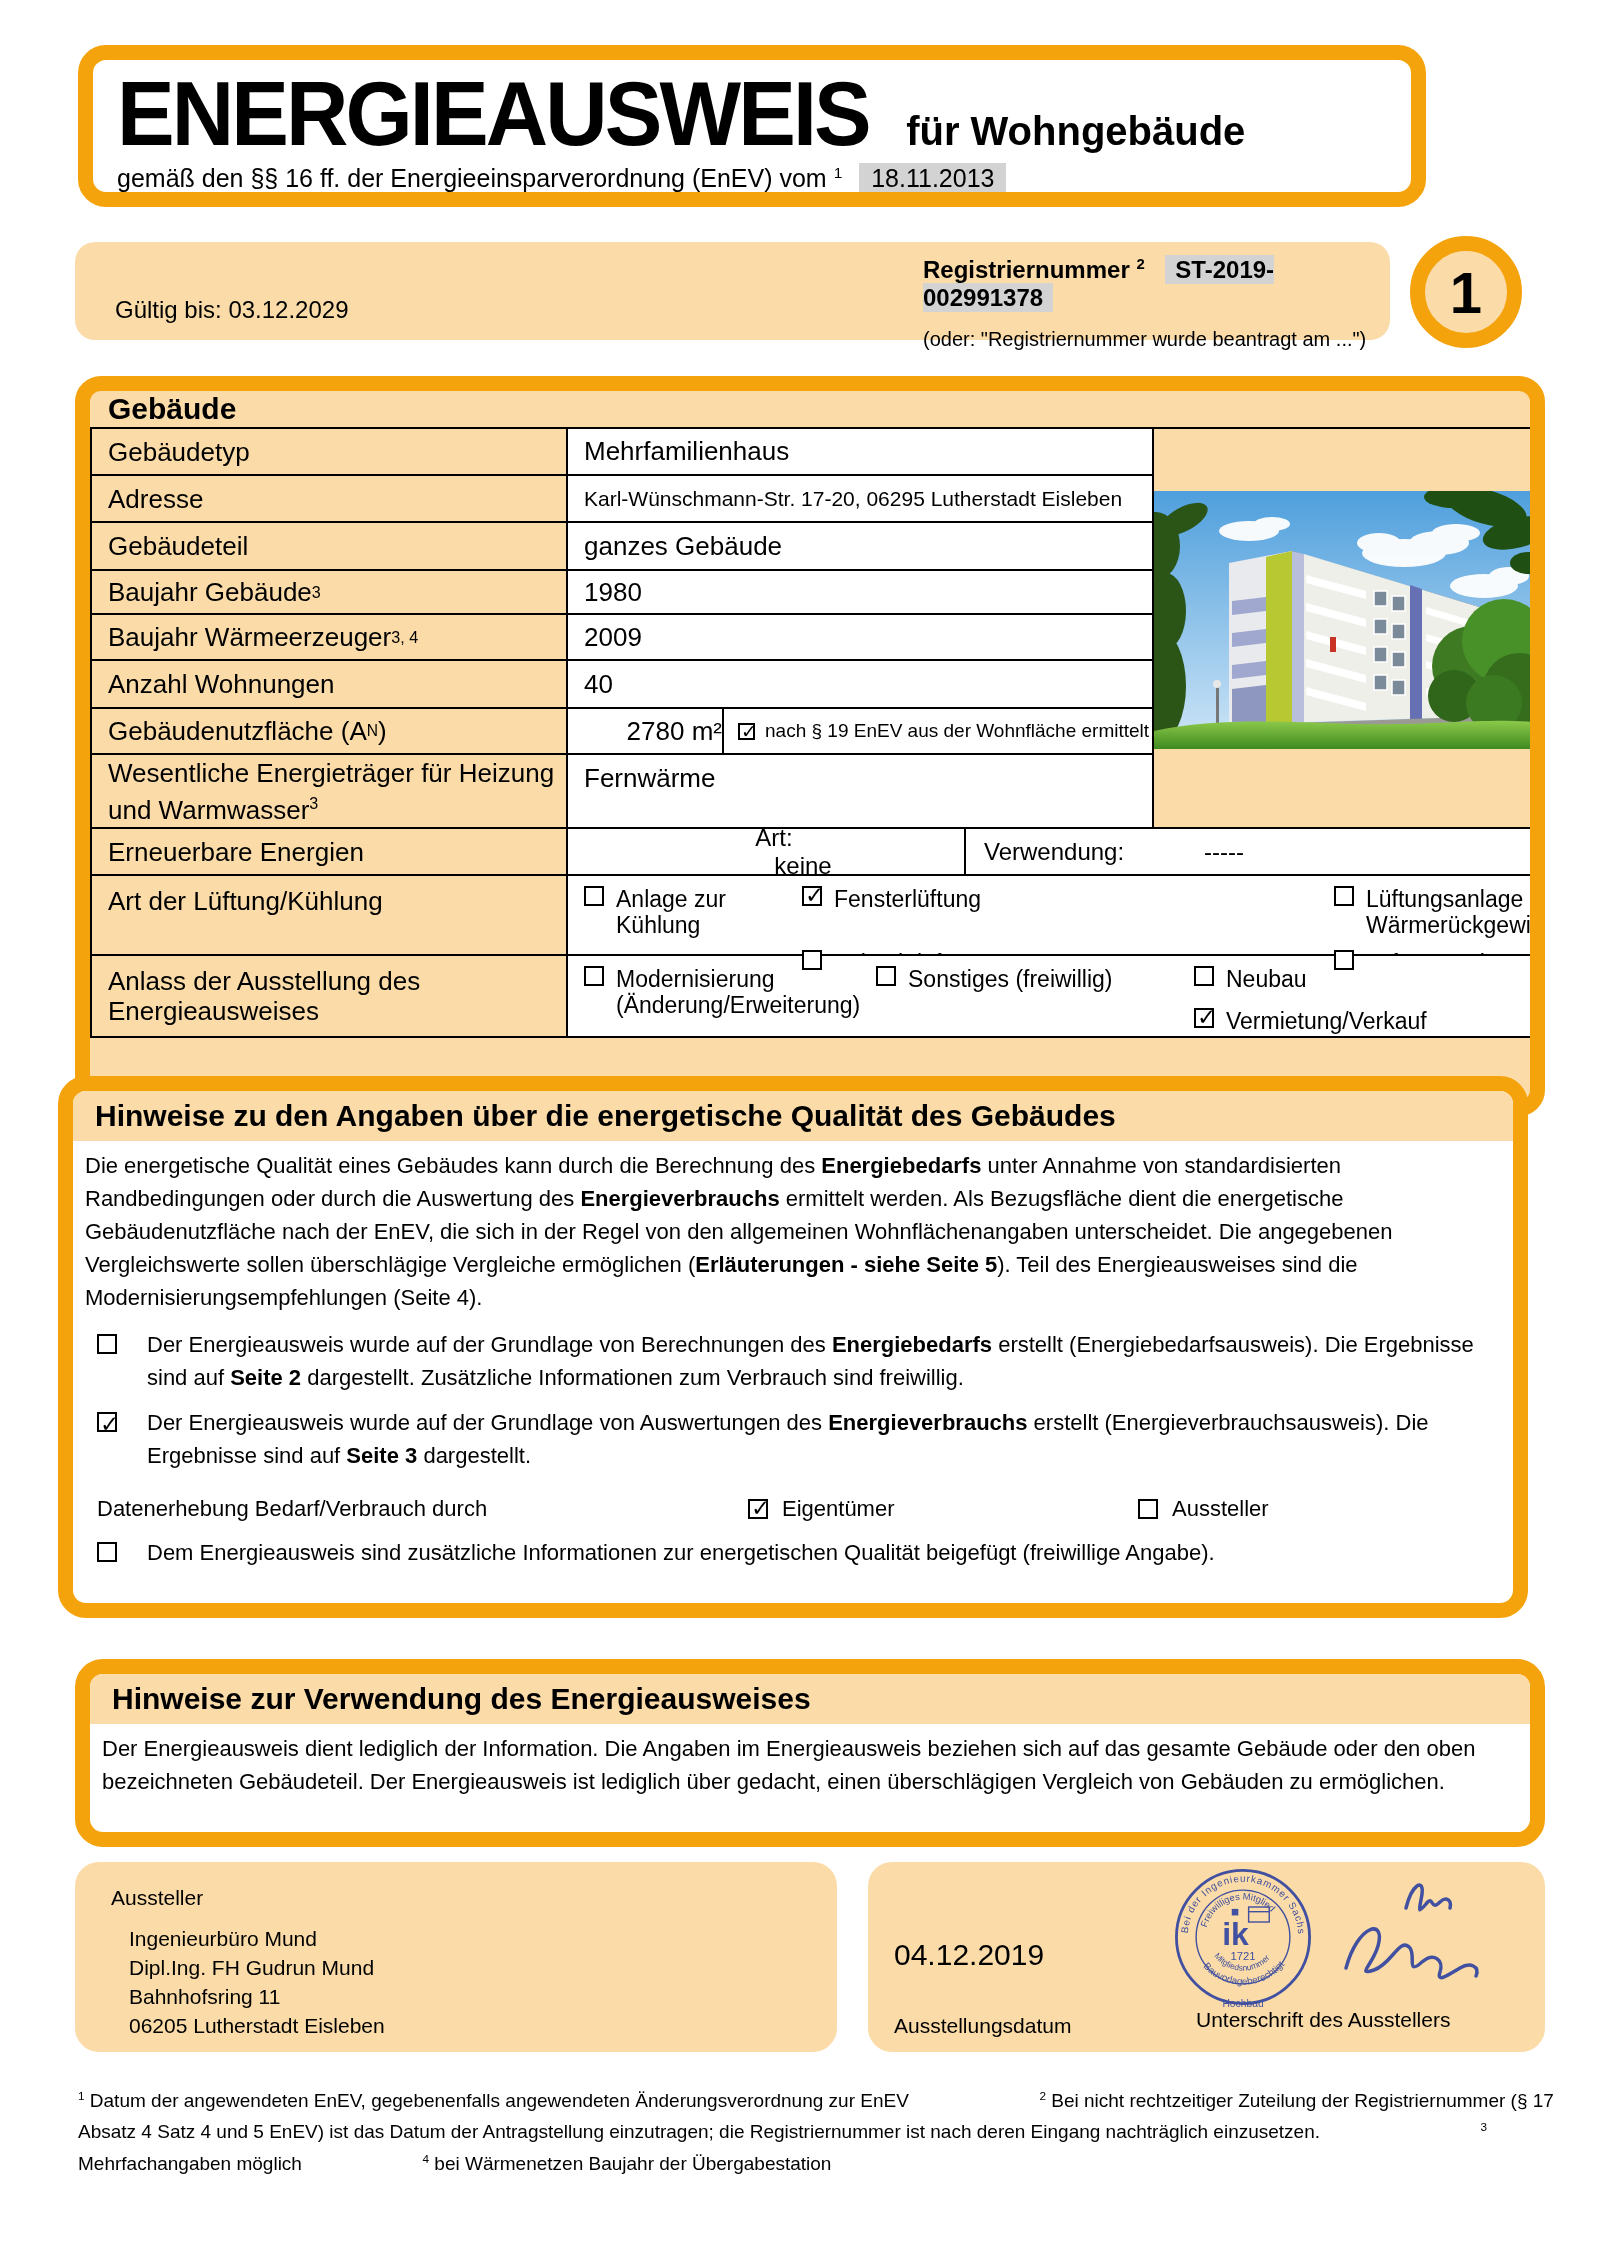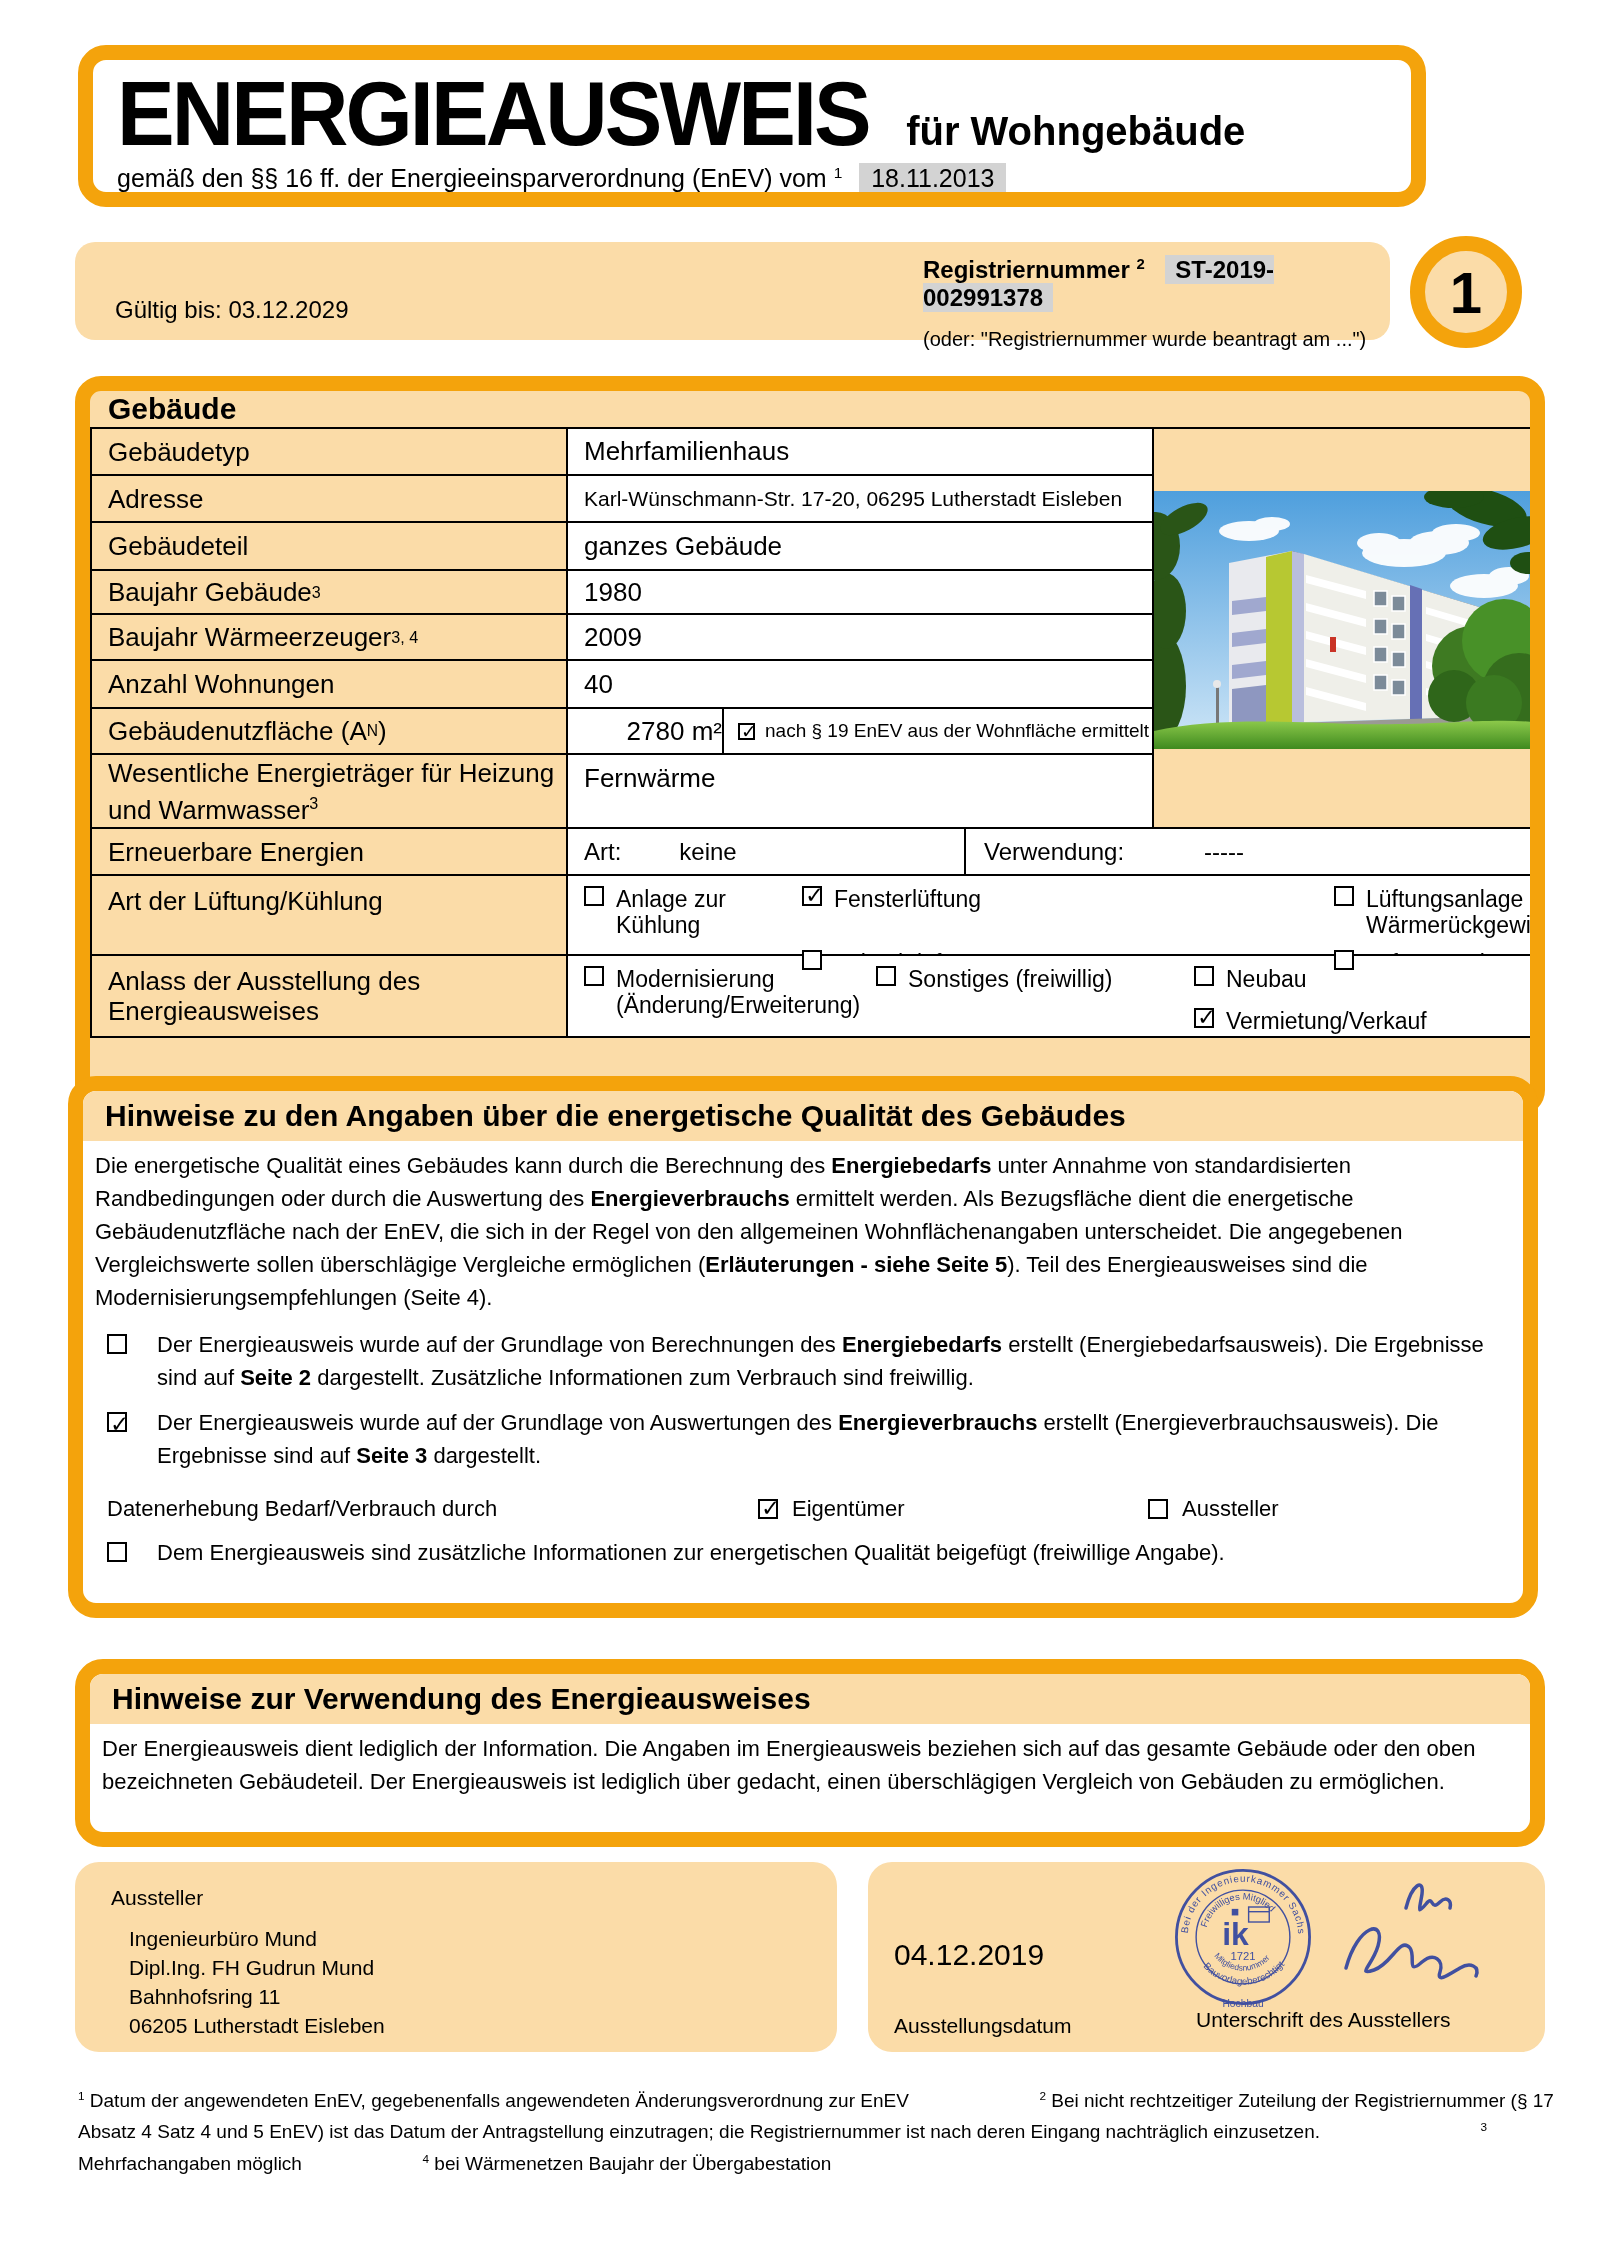--- a/index.html
+++ b/index.html
@@ -41,36 +41,36 @@
   .gtable>div{box-sizing:border-box;}
   .lcell{background:var(--peach);font-size:26px;display:flex;align-items:center;padding-left:16px;line-height:30px;}
   .vcell{background:#fff;font-size:26px;display:flex;align-items:center;padding-left:16px;}
   .vcell.small{font-size:21px;}
   .photo-cell{background:var(--peach);grid-column:3;grid-row:1 / span 8;position:relative;}
   .photo-cell svg{position:absolute;left:0;top:62px;}
   .span23{grid-column:2 / span 2;}
   .v-main{width:138px;}
   .v-sub{border-left:2px solid #000;align-self:stretch;flex:1;display:flex;align-items:center;
          gap:10px;padding-left:14px;font-size:19px;}
-  .art-part{width:380px;display:flex;align-items:center;padding-left:16px;}
+  .art-part{width:380px;display:flex;align-items:center;padding-left:16px;flex-direction:column;}
   .verw-part{border-left:2px solid #000;align-self:stretch;flex:1;display:flex;align-items:center;padding-left:18px;}
   .kv-gap1{margin-left:58px;} .kv-gap2{margin-left:80px;}
   .optgrid{display:grid;width:100%;font-size:23px;row-gap:12px;padding:10px 0 0 16px;align-content:start;}
   .lueft-grid{grid-template-columns:218px 532px 1fr;}
   .anlass-grid{grid-template-columns:292px 318px 1fr;row-gap:16px;}
   .opt{display:flex;gap:12px;align-items:flex-start;line-height:26px;}
   .vtop{align-items:flex-start;}
   
   .cb{display:inline-block;width:20px;height:20px;border:2px solid #000;background:#fff;
       position:relative;flex:0 0 auto;box-sizing:border-box;}
   .cb.sm{width:17px;height:17px;}
   .cb.checked::after{content:"\2713";position:absolute;left:1px;top:-6px;font-size:23px;font-weight:normal;}
   .cb.sm.checked::after{font-size:19px;top:-5px;}
   
-  .hq-box{left:68px;top:1076px;width:1470px;height:542px;}
+  .hq-box{left:58px;top:1076px;width:1470px;height:542px;}
   .hv-box{left:75px;top:1659px;width:1470px;height:188px;}
   .band{background:var(--peach);font-size:30px;font-weight:bold;padding:8px 22px;}
   .hbody{padding:8px 24px 0 12px;font-size:22px;line-height:33px;}
   .cbpara{display:flex;gap:30px;padding:0 24px;font-size:22px;line-height:33px;}
   .cbpara .cb{margin-top:6px;}
   .mt14{margin-top:14px;} .mt12{margin-top:12px;} .mt4{margin-top:4px;}
   .daten-row{position:relative;height:36px;margin-top:24px;padding:0 24px;font-size:22px;}
   .daten-opt{position:absolute;top:0;display:flex;gap:14px;align-items:center;}
   .daten-opt.o1{left:675px;} .daten-opt.o2{left:1065px;}
   

